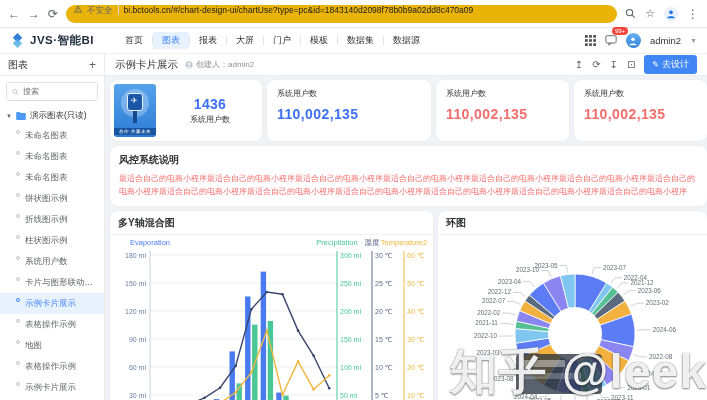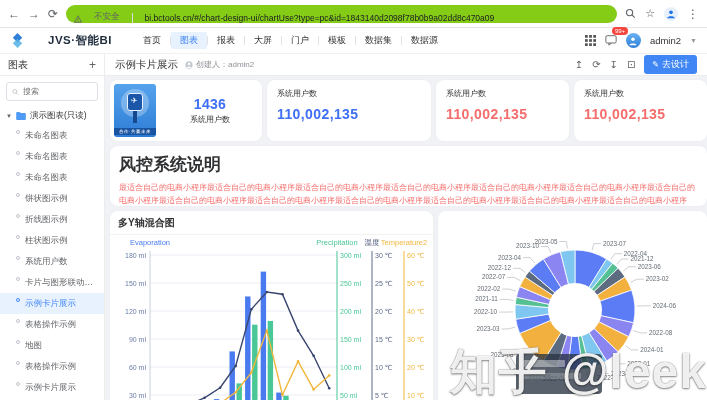--- a/index.html
+++ b/index.html
@@ -4,32 +4,32 @@
 <style>
   * { margin:0; padding:0; box-sizing:border-box; }
   html,body { width:707px; height:400px; overflow:hidden; background:#fff;
     font-family:"Liberation Sans","DejaVu Sans",sans-serif; }
   .screen { position:relative; width:707px; height:400px; overflow:hidden; background:#fff; }
 
   
   .chrome { position:absolute; top:0; left:0; width:707px; height:28px; background:#fff;
     border-bottom:1px solid #e3e6e8; display:flex; align-items:center; padding:0 8px; gap:8px; }
   .chrome .navbtn { color:#5f6368; font-size:12px; line-height:1; cursor:default; }
-  .omnibox { flex:1; height:18px; background:#84cc16; border-radius:9px; display:flex;
-    align-items:flex-end; padding:0 8px; gap:12px; }
+  .omnibox { flex:1; height:18px; background:#eab308; border-radius:9px; display:flex;
+    align-items:flex-start; padding:0 8px; gap:5px; }
   .omnibox .sec { color:#5f6368; font-size:8.5px; white-space:nowrap; }
   .omnibox .url { color:#202124; font-size:8.5px; white-space:nowrap; overflow:hidden; }
   .chrome-right { display:flex; align-items:center; gap:9px; }
   .avatar-chip { width:14px; height:14px; border-radius:50%; background:#e8f0fe; display:flex;
     align-items:center; justify-content:center; }
 
   
   .appnav { position:absolute; top:28px; left:0; width:707px; height:26px; background:#fff;
     border-bottom:1px solid #f0f0f0; display:flex; align-items:center; padding:0 10px; }
-  .brand { display:flex; align-items:center; gap:23px; margin-right:22px; }
+  .brand { display:flex; align-items:center; gap:5px; margin-right:22px; }
   .brand-text { font-size:11.5px; font-weight:bold; color:#1f2d3d; letter-spacing:.5px; }
   .nav-menu { display:flex; align-items:center; flex:1; }
   .nav-item { font-size:9px; color:#333; padding:2px 9px; cursor:pointer; white-space:nowrap; }
   .nav-item.active { color:#4086f4; background:#e8f1fe; border-radius:2px; }
   .nav-sep { width:1px; height:9px; background:#e3e3e3; display:inline-block; }
   .appnav-right { display:flex; align-items:center; gap:9px;padding-left:12px; }
   .msg-wrap { position:relative; }
   .badge { position:absolute; top:-5px; left:7px; background:#f5453d; color:#fff; font-size:6px;
     border-radius:7px; padding:1px 3px; line-height:1.1; }
   .user-avatar { width:15px; height:15px; border-radius:50%;
@@ -84,21 +84,21 @@
   .illus .post { position:absolute; left:19px; top:27px; width:4px; height:12px; background:#15488f; }
   .illus .cap { position:absolute; left:0; bottom:2px; width:100%; text-align:center;
     color:#fff; font-size:4.5px; letter-spacing:.5px; background:rgba(20,76,150,.85); padding:1px 0; }
   .stat1-col { flex:1; text-align:center; }
   .stat-value-lg { font-size:14px; font-weight:bold; letter-spacing:.3px; }
   .stat-label-sm { font-size:8px; color:#303133; margin-top:2px; }
   .stat-label { font-size:8px; color:#303133; }
   .stat-value { font-size:14px; font-weight:bold; margin-top:7px; letter-spacing:.4px; }
 
   .notice { left:5px; top:70px; width:597px; height:60px; padding:7px 9px; }
-  .notice-title { font-size:17px; font-weight:bold; color:#303133; }
+  .notice-title { font-size:10px; font-weight:bold; color:#303133; }
   .notice-text { font-size:8px; line-height:1.65; margin-top:5px; overflow:hidden; max-height:30px; }
 
   .chart-card-left { left:5px; top:135px; width:323px; height:200px; }
   .chart-card-right { left:333px; top:135px; width:269px; height:200px; }
   .chart-title { font-size:10px; font-weight:bold; color:#303133; padding:5px 8px 4px;
     border-bottom:1px solid #f2f2f2; }
   .chart-body { position:relative; overflow:hidden; }
 
   
   .tooltip-box { position:absolute; left:516px; top:354px; width:86px; height:40px;
@@ -425,20 +425,21 @@
             <circle cx="156.875" cy="95.6" r="1.3" fill="#f0b73e"></circle>
             <circle cx="172.45833333333334" cy="160" r="1.3" fill="#f0b73e"></circle>
             <circle cx="188.04166666666669" cy="126.39999999999999" r="1.3" fill="#f0b73e"></circle>
             <circle cx="203.625" cy="154.4" r="1.3" fill="#f0b73e"></circle>
             <circle cx="219.20833333333334" cy="140.4" r="1.3" fill="#f0b73e"></circle>
           </svg>
       </div>
     </div>
 
     <div class="card chart-card-right">
+      <div class="chart-title">环图</div>
       <div class="chart-body">
         <svg id="donut-chart" width="269" height="172">
             <path d="M137 99 L137.0 39.0 A60 60 0 0 1 168.6 48.0 Z" fill="#5b7cf5" stroke="#fff" stroke-width="0.8"></path>
             <path d="M137 99 L168.6 48.0 A60 60 0 0 1 174.6 52.3 Z" fill="#7fc6f0" stroke="#fff" stroke-width="0.8"></path>
             <path d="M137 99 L174.6 52.3 A60 60 0 0 1 180.1 57.2 Z" fill="#55c093" stroke="#fff" stroke-width="0.8"></path>
             <path d="M137 99 L180.1 57.2 A60 60 0 0 1 187.0 65.9 Z" fill="#5c6b80" stroke="#fff" stroke-width="0.8"></path>
             <path d="M137 99 L187.0 65.9 A60 60 0 0 1 193.6 79.1 Z" fill="#f2b13e" stroke="#fff" stroke-width="0.8"></path>
             <path d="M137 99 L193.6 79.1 A60 60 0 0 1 195.6 111.8 Z" fill="#5b7cf5" stroke="#fff" stroke-width="0.8"></path>
             <path d="M137 99 L195.6 111.8 A60 60 0 0 1 190.7 125.7 Z" fill="#8b85f2" stroke="#fff" stroke-width="0.8"></path>
             <path d="M137 99 L190.7 125.7 A60 60 0 0 1 180.1 140.8 Z" fill="#f2b13e" stroke="#fff" stroke-width="0.8"></path>

